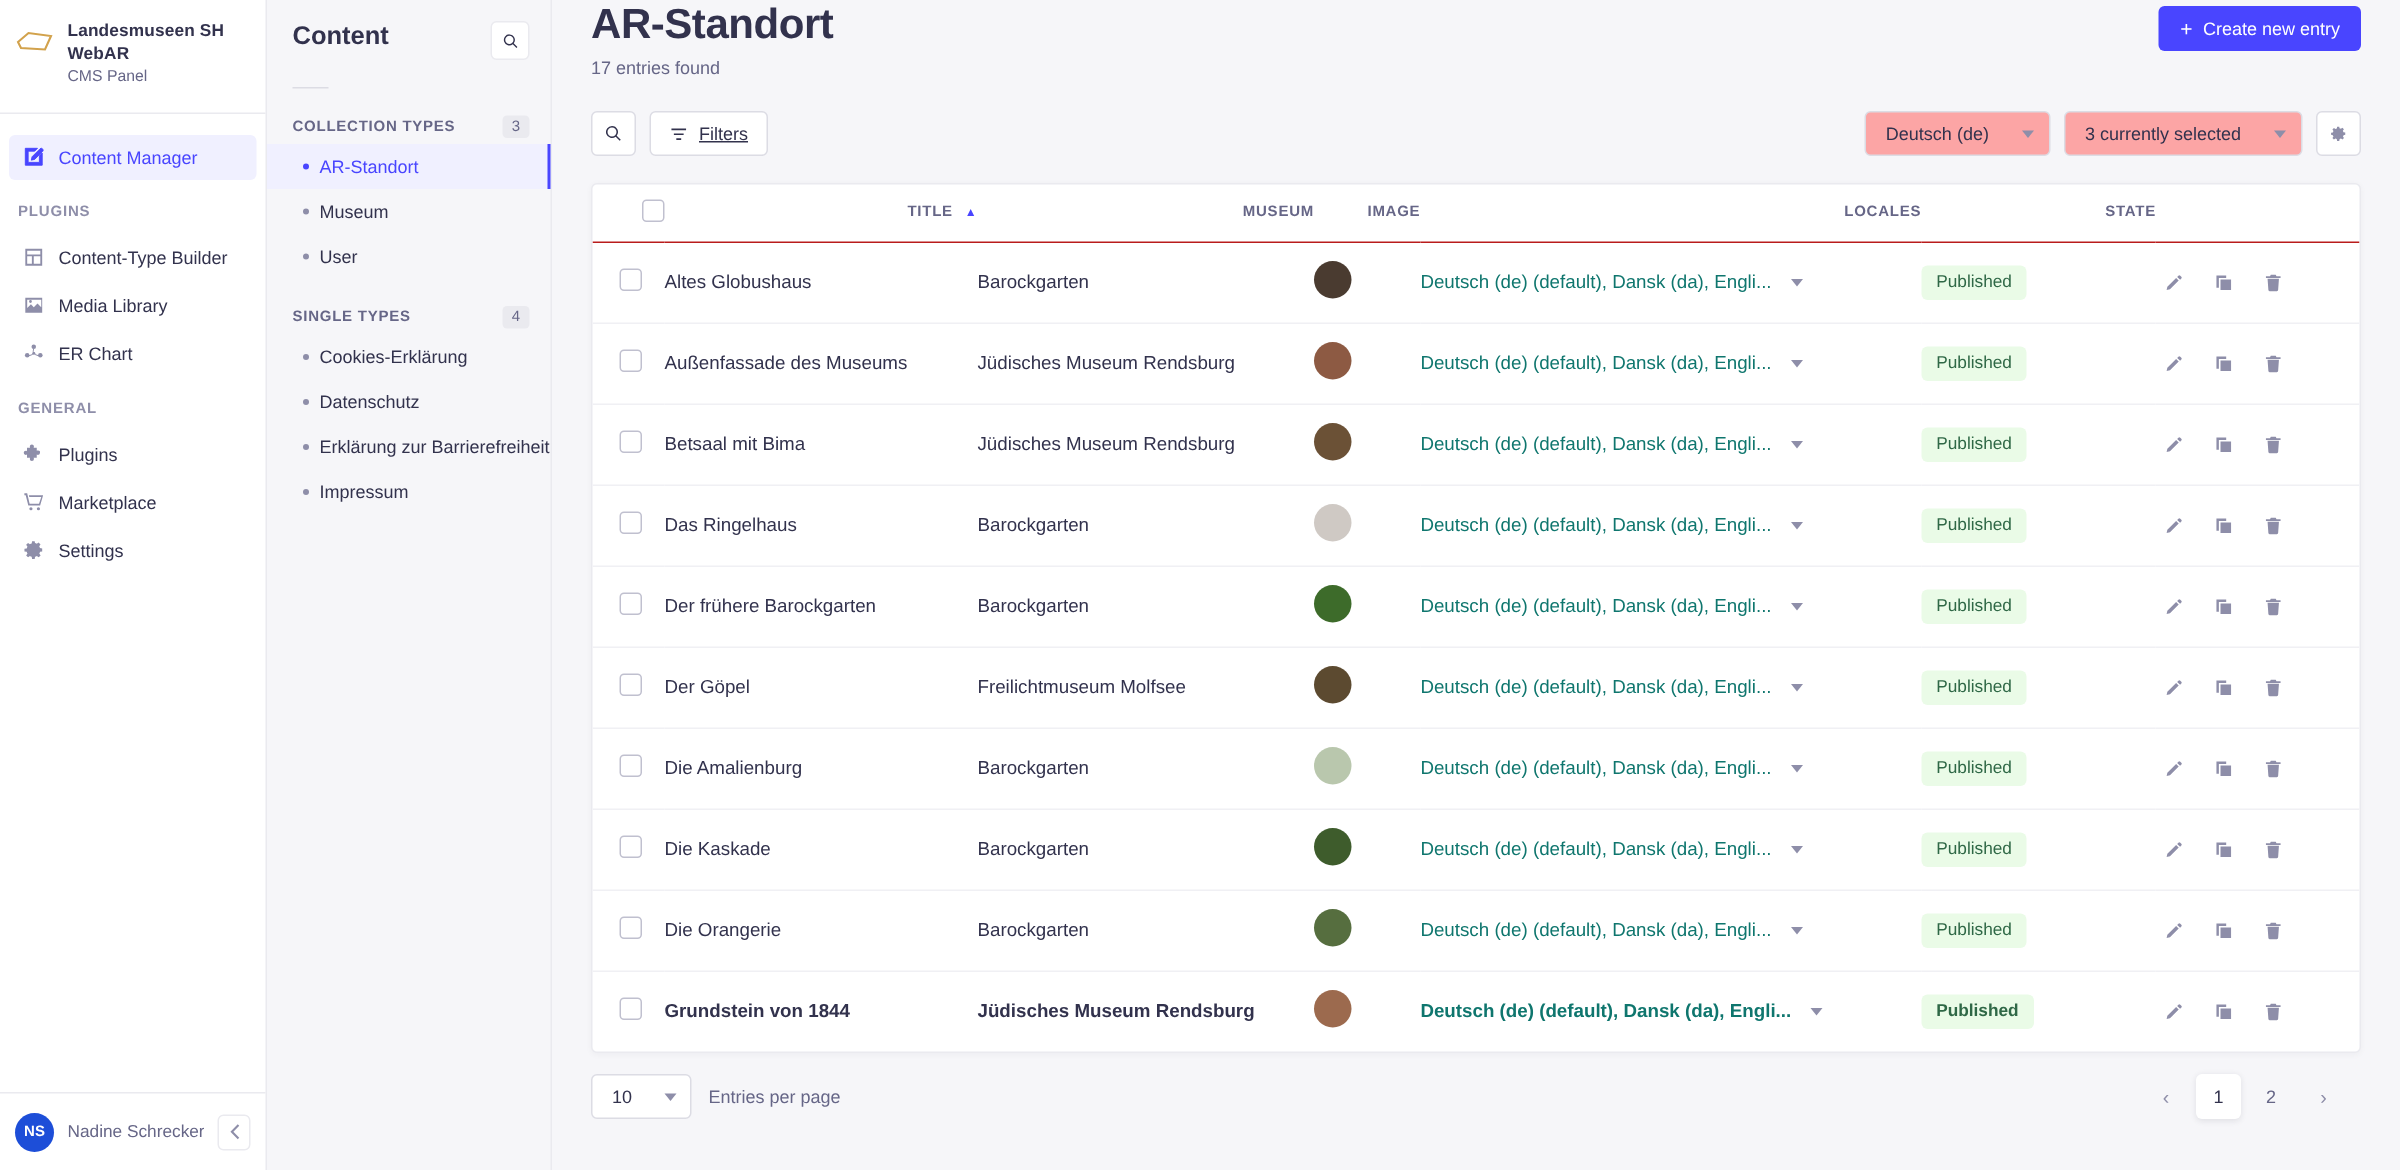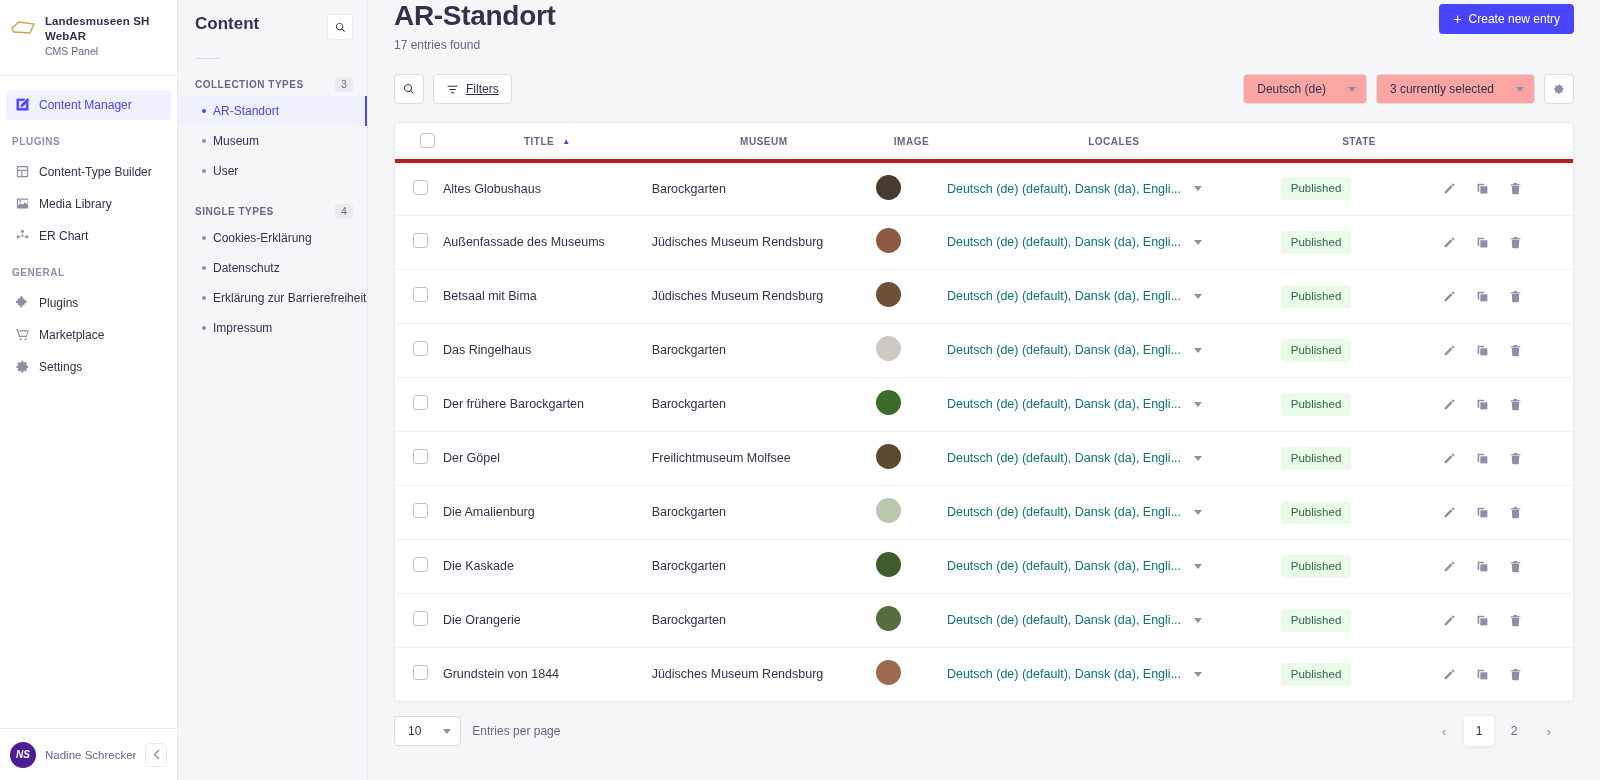--- a/index.html
+++ b/index.html
@@ -50,22 +50,22 @@
   .nav-icon svg { width: 15px; height: 15px; fill: #8e8ea9; }
   .nav-label { font-size: 12px; }
 
   .sidebar-footer {
     border-top: 1px solid #eaeaef;
     padding: 11px 10px; display: flex; align-items: center; gap: 9px;
     height: 52px;
   }
   .avatar {
     width: 26px; height: 26px; border-radius: 50%;
-    background: #4c1d95; color: #fff; font-size: 10px; font-weight: bold;
-    display: flex; align-items: center; justify-content: center; flex: 0 0 26px; font-style: italic;
+    background: #1d4ed8; color: #fff; font-size: 10px; font-weight: bold;
+    display: flex; align-items: center; justify-content: center; flex: 0 0 26px;
   }
   .user-name { font-size: 11.5px; color: #666687; flex: 1 1 auto; white-space: nowrap; overflow: hidden; }
   .collapse-btn {
     width: 22px; height: 24px; border: 1px solid #eaeaef; background: #fff;
     border-radius: 4px; display: flex; align-items: center; justify-content: center;
     cursor: pointer; color: #8e8ea9; font-size: 11px; flex: 0 0 22px;
   }
 
   
   .subnav {
@@ -151,41 +151,41 @@
 
   
   .table-wrap { padding: 18px 26px 0 26px; flex: 0 0 auto; }
   .table-card {
     background: #fff; border: 1px solid #eaeaef; border-radius: 4px;
     box-shadow: 0 1px 4px rgba(33,33,52,0.04);
     overflow: hidden;
   }
   table { width: 100%; border-collapse: collapse; table-layout: fixed; }
   thead th {
-    height: 38px; text-align: center; font-size: 10px; font-weight: bold;
+    height: 38px; text-align: right; font-size: 10px; font-weight: bold;
     color: #666687; letter-spacing: .5px; text-transform: uppercase;
-    border-bottom: 4px solid #b91c1c; padding: 0;
+    border-bottom: 1px solid #b91c1c; padding: 0;
     vertical-align: middle;
   }
   .c-check { width: 46px; padding-left: 18px !important; }
   .c-title { width: 200px; }
   .c-museum { width: 215px; }
   .c-image { width: 68px; }
   .c-locales { width: 320px; }
   .c-state { width: 150px; }
   .c-actions { width: 130px; }
 
   .sort-head { display: inline-flex; align-items: center; gap: 8px; }
   .sort-arrow { color: #4945ff; font-size: 8px; }
 
   tbody td {
     height: 54px; font-size: 12.5px; color: #32324d;
     border-bottom: 1px solid #f0f0f4; padding: 0; vertical-align: middle;
   }
-  tbody tr:last-child td { border-bottom: none; }
+  tbody tr:last-child td { border-bottom: none; font-weight: bold; }
 
   .cbox {
     width: 15px; height: 15px; border: 1px solid #c0c0cf; border-radius: 3px;
     background: #fff; cursor: pointer; display: inline-block;
   }
   .thumb {
     width: 25px; height: 25px; border-radius: 50%; display: inline-block;
     background-size: cover; background-position: center;
   }
   .locales-cell { display: flex; align-items: center; gap: 13px; }

